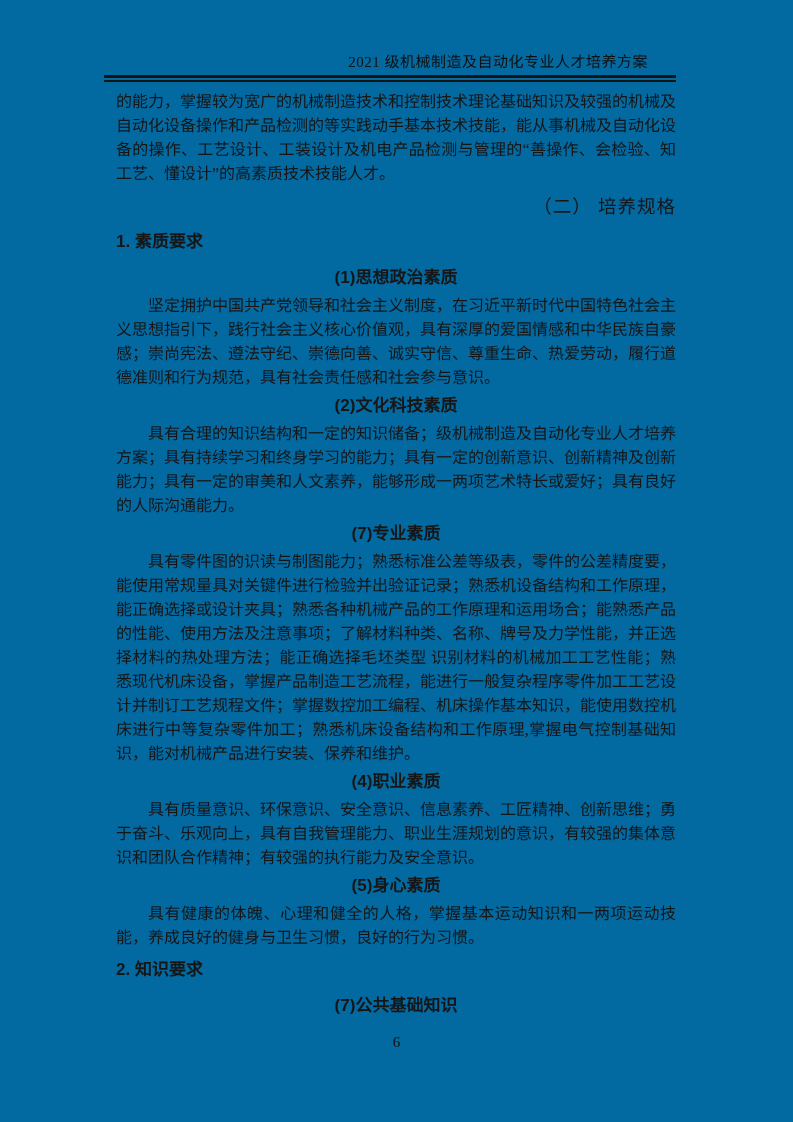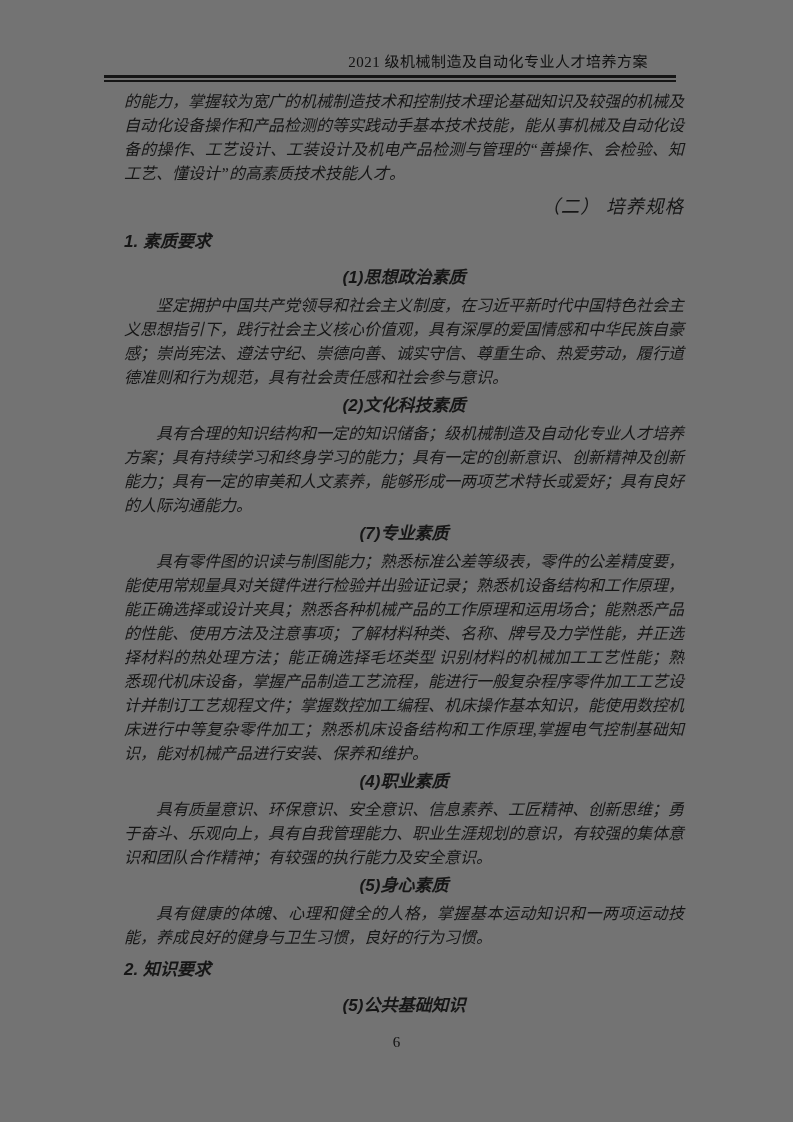--- a/index.html
+++ b/index.html
@@ -3,21 +3,21 @@
 <meta charset="utf-8">
 <style>
   html, body { margin: 0; padding: 0; }
   body {
     width: 793px; height: 1122px;
     background: #ffffff;
     position: relative;
     overflow: hidden;
     color: #161616;
   }
-  .page { position: absolute; inset: 0; background: #737373; }
+  .page { position: absolute; inset: 0; background: #0369a1; }
 
   
   .page-header { position: absolute; left: 104px; top: 50px; width: 572px; }
   .header-text {
     text-align: right;
     padding-right: 28px;
     font-family: "Liberation Serif", "DejaVu Serif", serif;
     font-size: 15px;
     letter-spacing: 0.5px;
     color: #101010;
@@ -26,27 +26,26 @@
   .header-rule {
     margin-top: 4px;
     height: 2px;                      
     border-top: 3px solid #151515;    
     border-bottom: 2px solid #151515; 
   }
 
   
   .doc-body {
     position: absolute;
-    left: 124px; top: 90px; width: 560px;
+    left: 116px; top: 90px; width: 560px;
     font-family: "Liberation Serif", "DejaVu Serif", serif;
     font-size: 16px;
     line-height: 24px;
     text-align: justify;
     text-justify: inter-ideograph;
-    font-style: italic;
   }
   .body-para { margin: 0; text-indent: 2em; }
   .body-para.no-indent { text-indent: 0; }
 
   .h-section {
     font-family: "Liberation Sans", "DejaVu Sans", sans-serif;
     font-weight: 500;
     font-size: 18.5px;
     line-height: 26px;
     letter-spacing: 1px;
@@ -113,21 +112,21 @@
     <h4 class="h-sub">(4)职业素质</h4>
 
     <p class="body-para">具有质量意识、环保意识、安全意识、信息素养、工匠精神、创新思维；勇于奋斗、乐观向上，具有自我管理能力、职业生涯规划的意识，有较强的集体意识和团队合作精神；有较强的执行能力及安全意识。</p>
 
     <h4 class="h-sub">(5)身心素质</h4>
 
     <p class="body-para">具有健康的体魄、心理和健全的人格，掌握基本运动知识和一两项运动技能，养成良好的健身与卫生习惯，良好的行为习惯。</p>
 
     <h3 class="h-num">2. 知识要求</h3>
 
-    <h4 class="h-sub">(5)公共基础知识</h4>
+    <h4 class="h-sub">(7)公共基础知识</h4>
 
   </main>
 
   <footer class="page-footer">
     <span>6</span>
   </footer>
 
 </div>
 
 </body></html>

